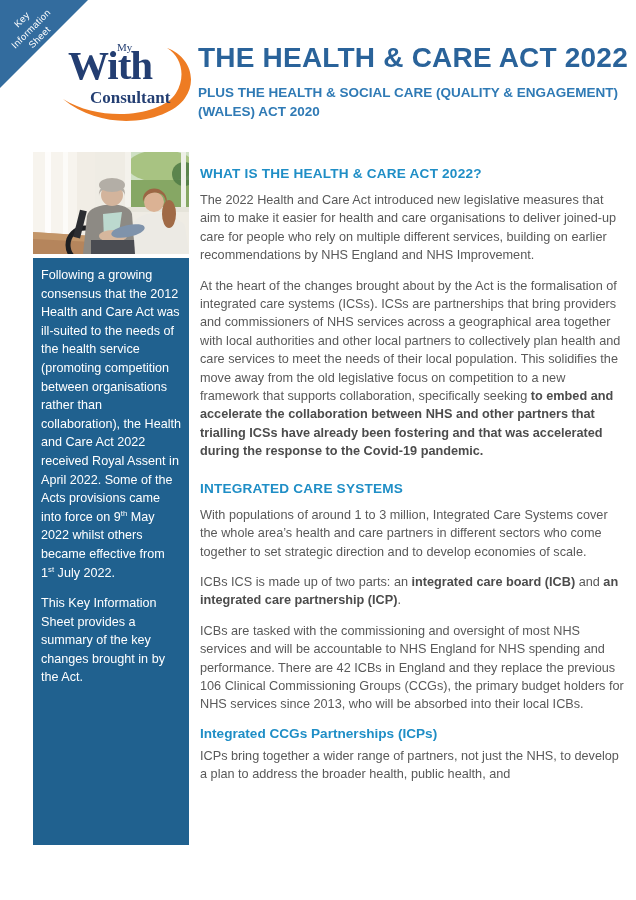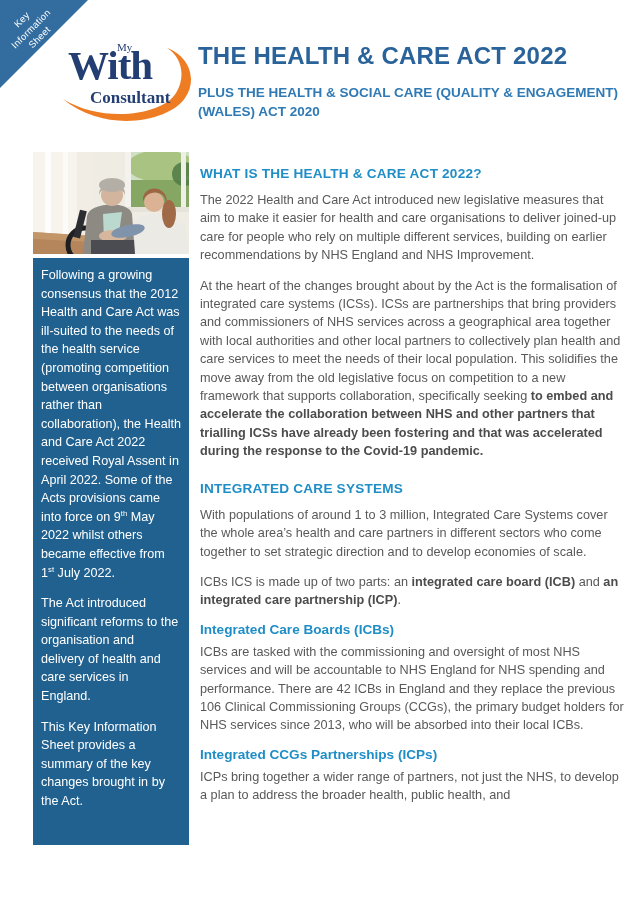--- a/index.html
+++ b/index.html
@@ -26,21 +26,21 @@
   .logo-swoosh{position:absolute;left:0;top:0;}
   .logo-my{position:absolute;left:62px;top:6px;color:var(--logo-navy);
     font-family:"Liberation Serif","DejaVu Serif",serif;font-weight:normal;font-size:11px;}
   .logo-care{position:absolute;left:13px;top:8px;color:var(--logo-navy);
     font-family:"Liberation Serif","DejaVu Serif",serif;font-weight:bold;font-size:41px;
     letter-spacing:-1px;line-height:44px;}
   .logo-consultant{position:absolute;left:35px;top:53px;color:var(--logo-navy);
     font-family:"Liberation Serif","DejaVu Serif",serif;font-weight:bold;font-size:17px;}
   
   .title{position:absolute;left:198px;top:42px;width:430px;color:var(--title);
-    font-size:24px;font-weight:bold;letter-spacing:.2px;}
+    font-size:28px;font-weight:bold;letter-spacing:.2px;}
   .subtitle{position:absolute;left:198px;top:83px;width:445px;color:var(--subtitle);
     font-size:13.5px;font-weight:bold;line-height:19px;}
   
   .photo{position:absolute;left:33px;top:152px;width:156px;height:102px;overflow:hidden;}
   .bluebox{position:absolute;left:33px;top:258px;width:156px;height:587px;
     box-sizing:border-box;background:var(--box);color:#fff;padding:8px 8px;
     font-size:12.6px;line-height:18.6px;}
   .sp{margin:0 0 12px 0;}
   
   .content{position:absolute;left:200px;top:146px;width:424px;}
@@ -111,30 +111,28 @@
       <path d="M100 72 C108 56 140 58 152 74 L156 102 L102 102 Z" fill="#eceae4"></path>
       <ellipse cx="95" cy="79" rx="17" ry="6" fill="#7f93ab" transform="rotate(-12 95 79)"></ellipse>
       <circle cx="121" cy="50" r="10" fill="#dbb294"></circle>
       <path d="M110 50 C108 32 134 32 134 50 C138 66 128 74 132 60 C134 52 133 44 128 42 C120 38 112 42 110 50 Z" fill="#9c6644"></path>
       <ellipse cx="136" cy="62" rx="7" ry="14" fill="#a06a46"></ellipse>
     </svg>
   </div>
 
   <div class="bluebox" id="sidebar-box">
       <div class="sp"><span>Following a growing consensus that the 2012 Health and Care Act was ill-suited to the needs of the health service (promoting competition between organisations rather than collaboration), the Health and Care Act 2022 received Royal Assent in April 2022. Some of the Acts provisions came into force on 9</span><sup>th</sup><span> May 2022 whilst others became effective from 1</span><sup>st</sup><span> July 2022.</span></div>
-      <div class="sp"><span>The Act introduced significant reforms to the organisation and delivery of health and care services in England.</span></div>
       <div class="sp"><span>This Key Information Sheet provides a summary of the key changes brought in by the Act.</span></div>
     </div>
 
   <div class="content" id="main-content">
       <div class="h1"><span>WHAT IS THE HEALTH &amp; CARE ACT 2022?</span></div>
       <div class="p"><span>The 2022 Health and Care Act introduced new legislative measures that aim to make it easier for health and care organisations to deliver joined-up care for people who rely on multiple different services, building on earlier recommendations by NHS England and NHS Improvement.</span></div>
       <div class="p"><span>At the heart of the changes brought about by the Act is the formalisation of integrated care systems (ICSs). ICSs are partnerships that bring providers and commissioners of NHS services across a geographical area together with local authorities and other local partners to collectively plan health and care services to meet the needs of their local population. This solidifies the move away from the old legislative focus on competition to a new framework that supports collaboration, specifically seeking </span><span class="b">to embed and accelerate the collaboration between NHS and other partners that trialling ICSs have already been fostering and that was accelerated during the response to the Covid-19 pandemic.</span></div>
       <div class="h1"><span>INTEGRATED CARE SYSTEMS</span></div>
       <div class="p"><span>With populations of around 1 to 3 million, Integrated Care Systems cover the whole area’s health and care partners in different sectors who come together to set strategic direction and to develop economies of scale.</span></div>
       <div class="p"><span>ICBs ICS is made up of two parts: an </span><span class="b">integrated care board (ICB)</span><span> and </span><span class="b">an integrated care partnership (ICP)</span><span>.</span></div>
-      <div class="h2"><span>Integrated Care Boards (ICBs)</span></div>
       <div class="p"><span>ICBs are tasked with the commissioning and oversight of most NHS services and will be accountable to NHS England for NHS spending and performance. There are 42 ICBs in England and they replace the previous 106 Clinical Commissioning Groups (CCGs), the primary budget holders for NHS services since 2013, who will be absorbed into their local ICBs.</span></div>
       <div class="h2"><span>Integrated CCGs Partnerships (ICPs)</span></div>
       <div class="p"><span>ICPs bring together a wider range of partners, not just the NHS, to develop a plan to address the broader health, public health, and</span></div>
     </div>
 
 </div>
 
 </body></html>

